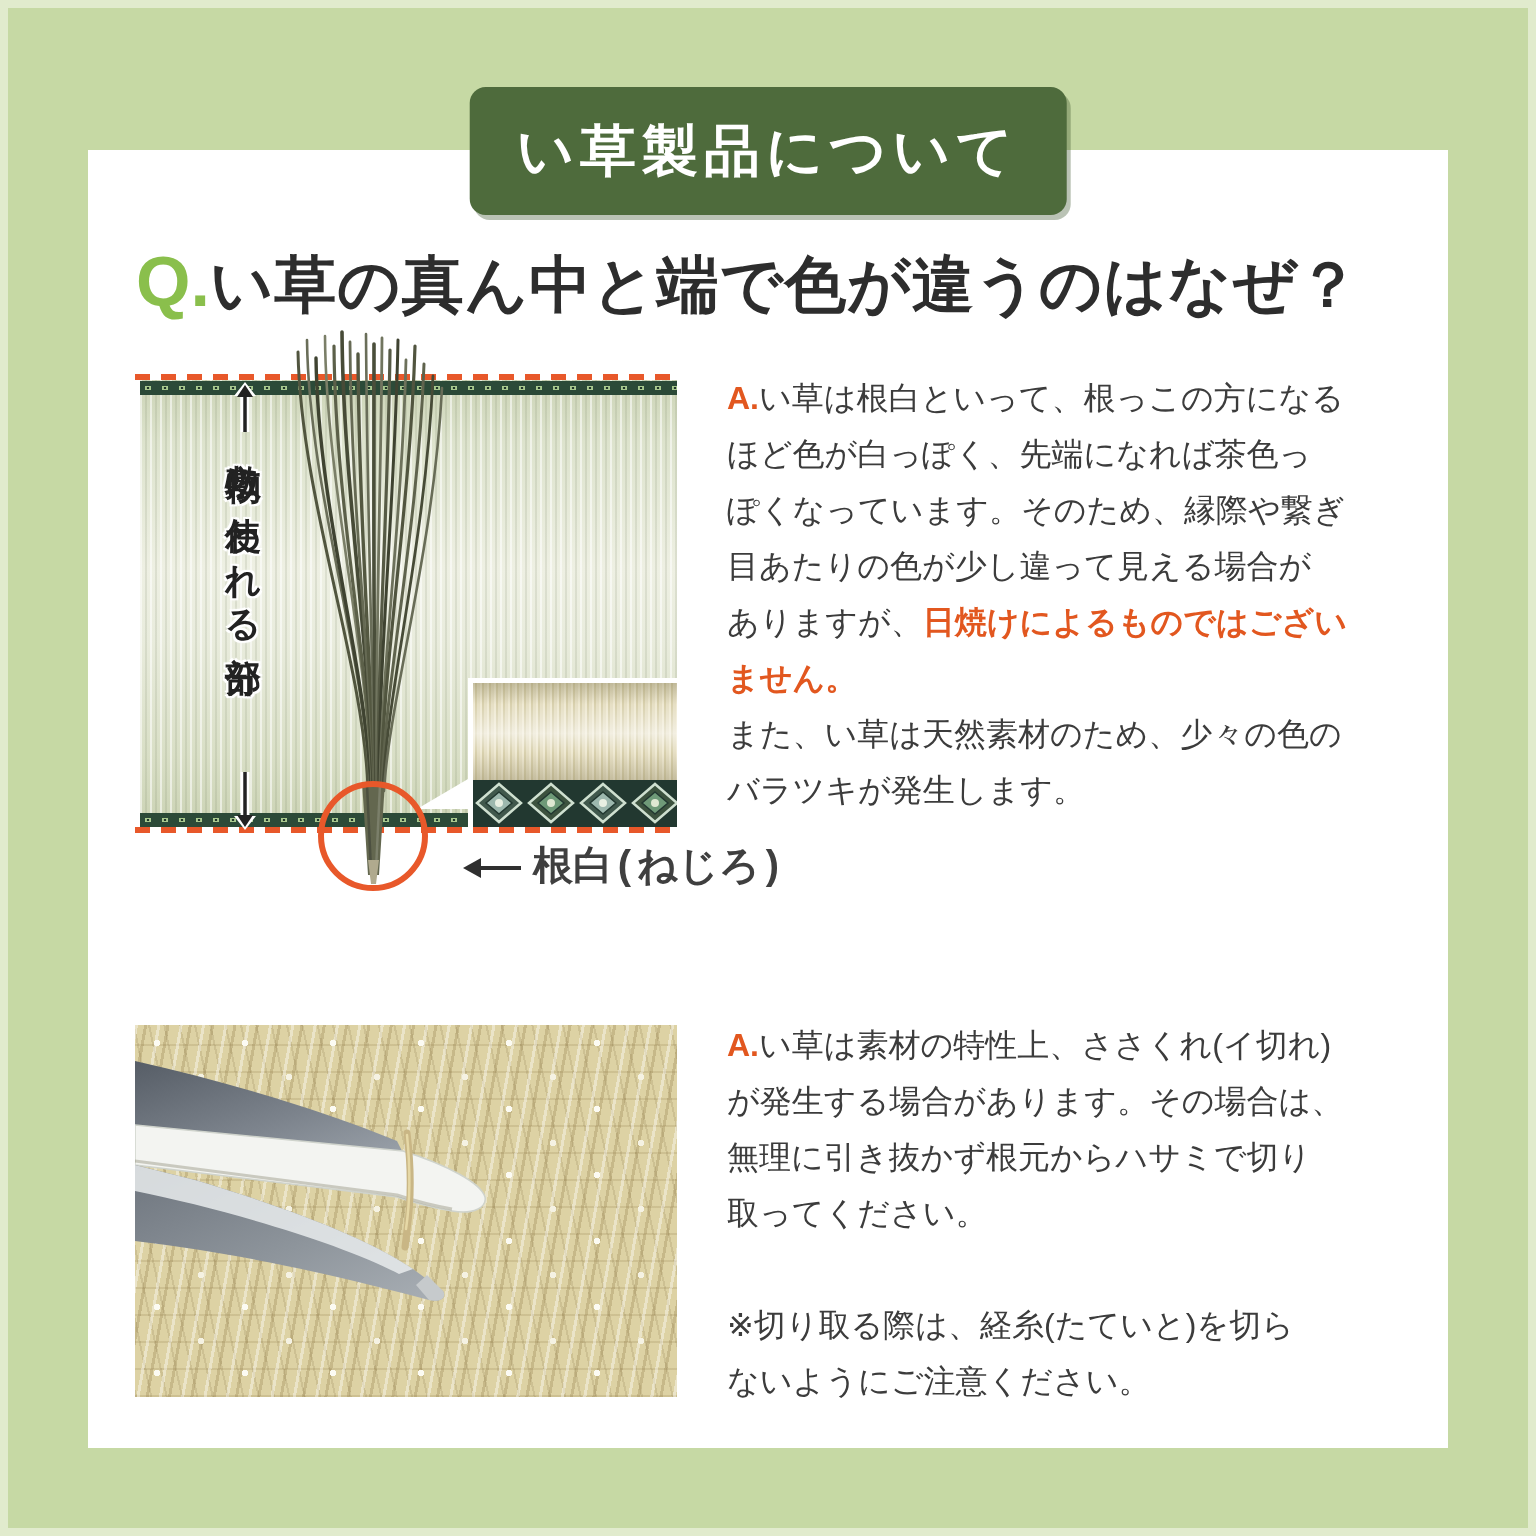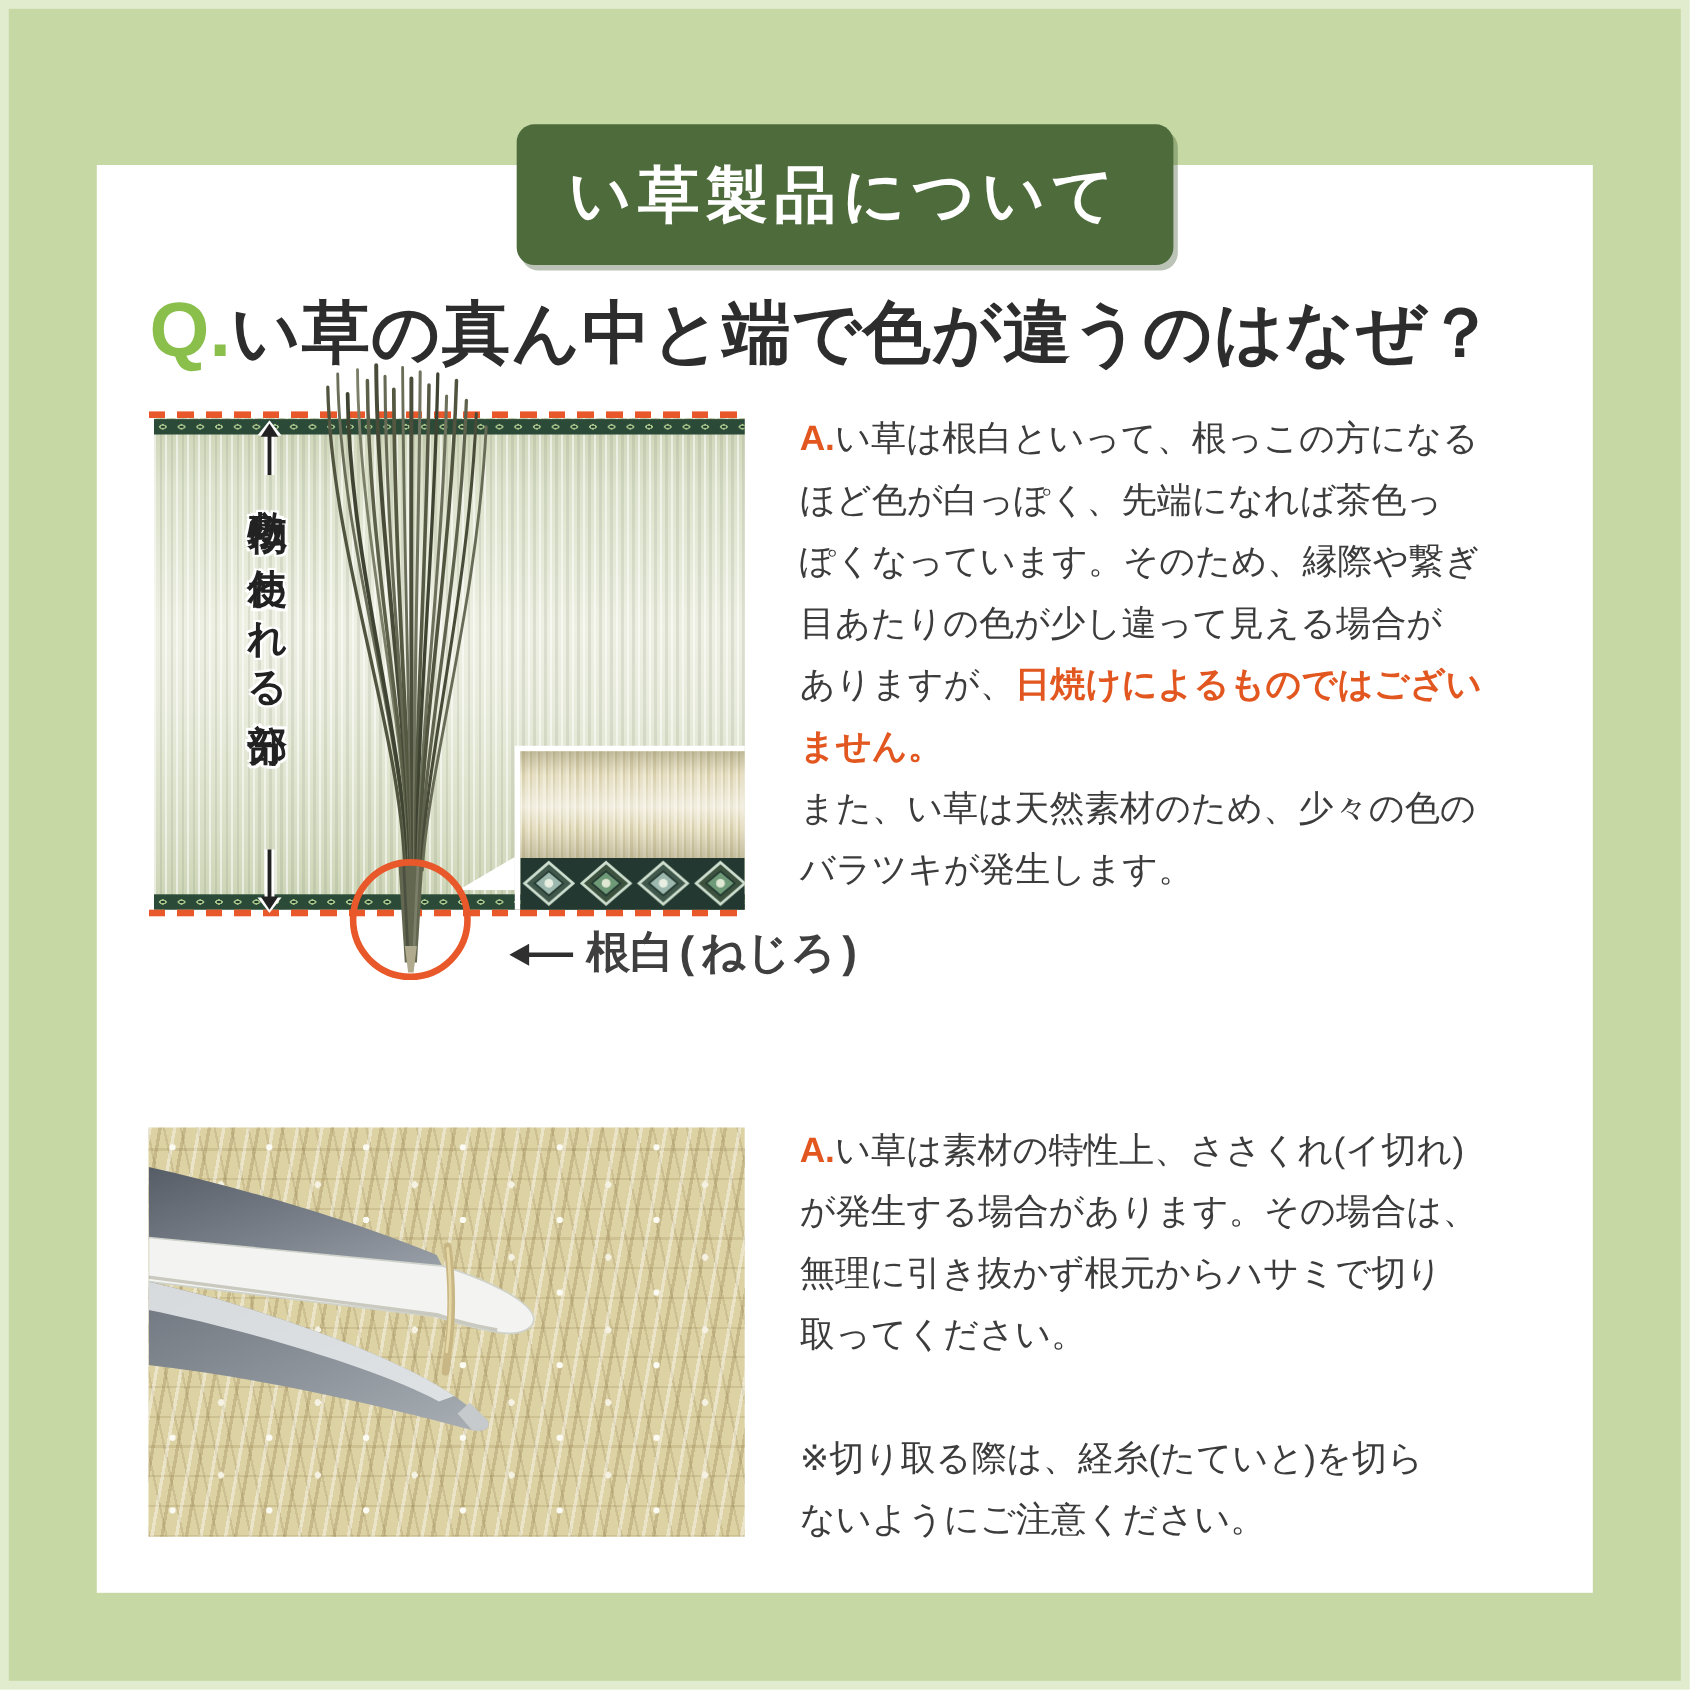--- a/index.html
+++ b/index.html
@@ -5,27 +5,27 @@
   html,body{margin:0;padding:0;}
   body{font-family:"Liberation Sans","DejaVu Sans",sans-serif;}
   .page{position:relative;width:1536px;height:1536px;background:#c6d9a4;overflow:hidden;}
   .page-edge{position:absolute;inset:0;border:8px solid rgba(233,240,219,.75);pointer-events:none;}
   .card{position:absolute;left:88px;top:150px;width:1360px;height:1298px;background:#ffffff;}
 
   
   .badge{position:absolute;top:87px;left:768px;transform:translateX(-50%);
     background:#4e6b3c;color:#fff;border-radius:16px;padding:28px 47px;
     font-size:56px;line-height:72px;font-weight:bold;letter-spacing:6px;white-space:nowrap;
-    box-shadow:4px 5px 0 rgba(58,82,44,.35);margin-top:26px;}
+    box-shadow:4px 5px 0 rgba(58,82,44,.35);}
 
   
   .qhead{position:absolute;left:136px;white-space:nowrap;font-weight:bold;color:#2d2d2d;}
   .qhead .qmark{color:#8abf4c;font-size:70px;font-weight:bold;}
   .qhead .qtext{font-size:62px;letter-spacing:1px;font-weight:bold;}
-  #q1-head{top:260px;}
+  #q1-head{top:242px;}
   #q2-head{top:908px;}
 
   
   .answer{position:absolute;left:727px;width:706px;font-size:32px;line-height:56px;
     color:#3c3c3c;white-space:pre-line;}
   .answer .aprefix{color:#e2571f;font-weight:bold;}
   .answer .ahl{color:#e2571f;font-weight:bold;}
   #answer1{top:370px;}
   #answer2{top:1017px;}
   #note2{top:1297px;}

